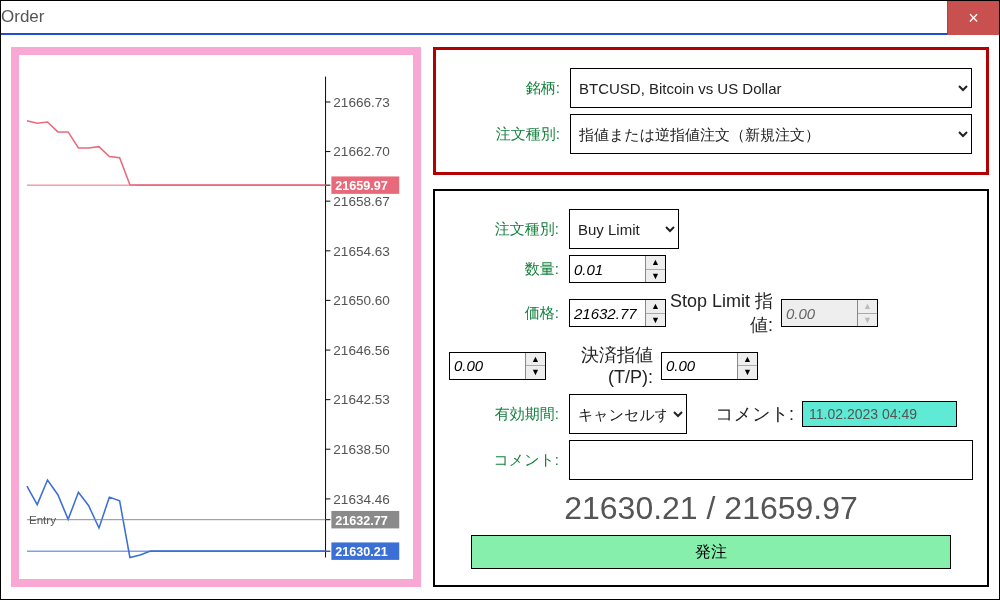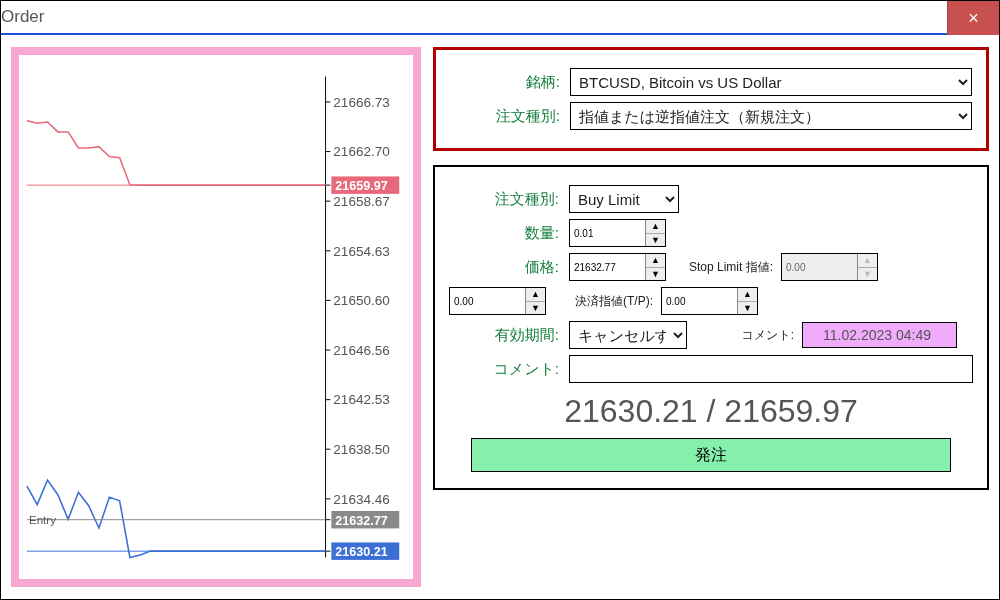--- a/index.html
+++ b/index.html
@@ -12,35 +12,35 @@
 .chart-inner { position:absolute; inset:6px; }
 svg.chart-svg { width:100%; height:100%; display:block;}
 .y-tick { font-size:14px; fill:#555; }
 .price-tag { font-size:13px; font-weight:bold; }
 .entry-label { font-size:12px; fill:#555;}
 .right-panel { flex:1; display:flex; flex-direction:column; gap:14px; }
 .box { border:2px solid #000; background:#fff; padding:12px 14px;}
 .box.highlight { border:3px solid #b30000; }
 .row { display:flex; align-items:center; margin:6px 0; }
 .lbl { width:120px; text-align:right; padding-right:10px; font-size:15px; color:#15803d;}
-.lbl2 { width:115px; text-align:right; padding-right:8px; font-size:12px; color:#222;}
-select, input[type=text] { font-size:15px; padding:2px 4px; border:1px solid #000; background:#fff; color:#222; height:28px;}
+.lbl2 { width:115px; text-align:right; padding-right:8px; font-size:18px; color:#222;}
+select, input[type=text] { font-size:15px; padding:2px 4px; border:1px solid #000; background:#fff; color:#222; height:40px;}
 select.full { flex:1; }
 .dual-col { display:flex; align-items:center; gap:0;}
 .spinner { display:inline-flex; align-items:stretch; height:28px; border:1px solid #000;}
-.spinner input { border:none; width:75px; padding:0 4px; font-size:10px; outline:none;}
+.spinner input { border:none; width:75px; padding:0 4px; font-size:15px; outline:none;font-style:italic;}
 .spinner .spins { display:flex; flex-direction:column; border-left:1px solid #888; width:20px;}
 .spinner .sp { flex:1; display:flex; align-items:center; justify-content:center; font-size:9px; background:#eee; cursor:pointer; user-select:none; border-bottom:1px solid #aaa;}
 .spinner .sp:last-child{border-bottom:none;}
 .spinner.disabled input { background:#eee; color:#666;}
 .spinner.disabled .sp { color:#bbb; cursor:default;}
 .big-quote { text-align:center; font-size:32px; color:#555; margin:10px 0 8px 0; }
 .submit-btn { display:block; margin:0 auto 4px auto; width:480px; height:34px; background:#86efac; border:1px solid #000; font-size:16px; cursor:pointer;}
 .comment-input{ flex:1; height:26px; border:1px solid #000; background:#fff;}
-.date-in { border:1px solid #000; background:#f0abfc; color:#555; padding:2px 20px; height:26px; font-size:14px; width:155px; display:inline-flex; align-items:center;}
+.date-in { border:1px solid #000; background:#5eead4; color:#555; padding:2px 6px; height:26px; font-size:14px; width:155px; display:inline-flex; align-items:center;}
 </style>
 </head>
 <body>
 
 <div class="window">
   <div class="titlebar">
     <span>Order</span>
     <div class="close-btn">
         <span>×</span>
       </div>

